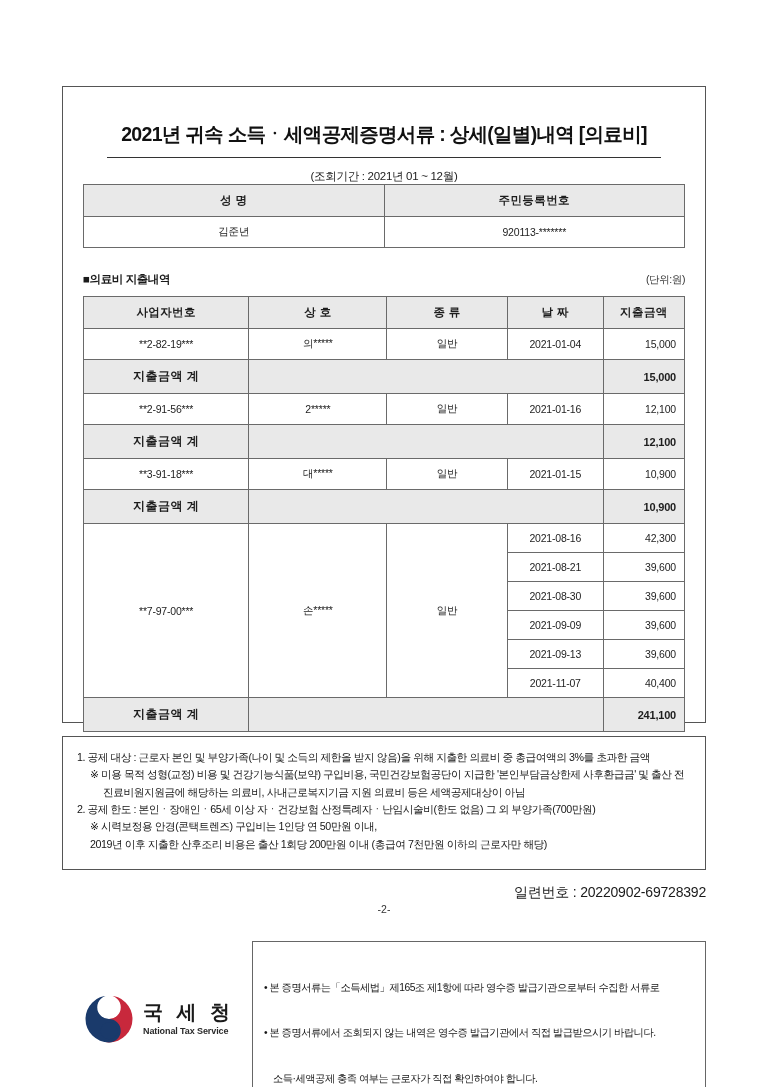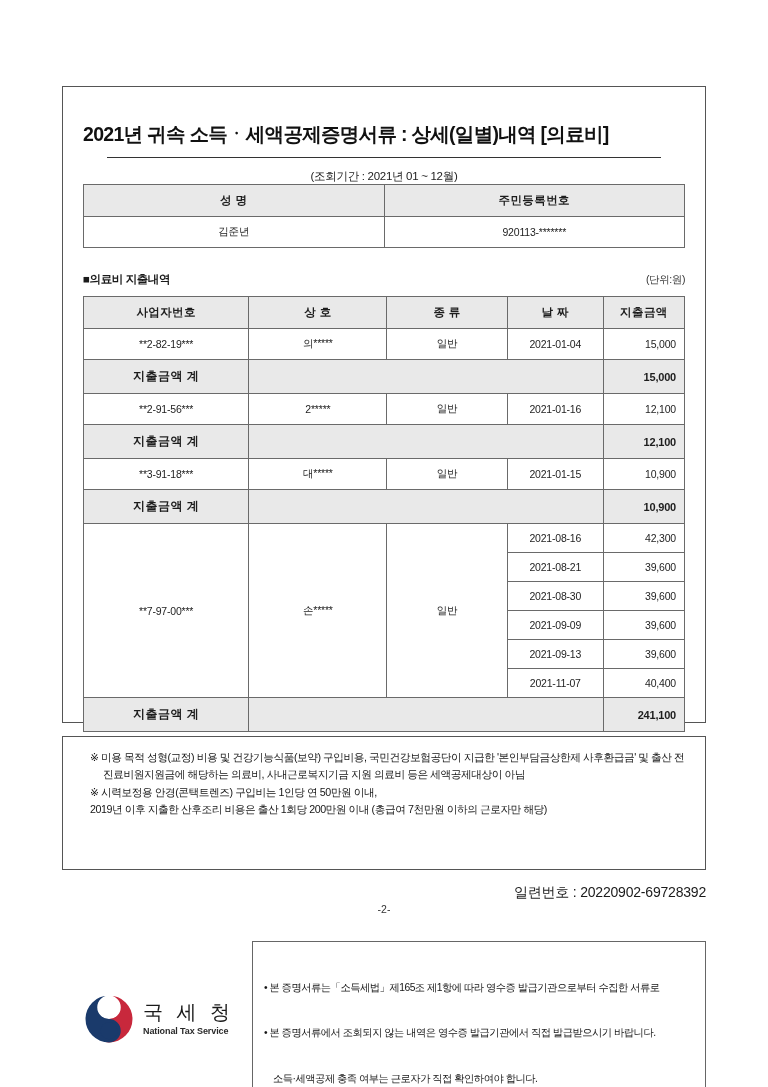--- a/index.html
+++ b/index.html
@@ -20,20 +20,21 @@
     left: 62px;
     top: 86px;
     width: 644px;
     height: 637px;
     border: 1.6px solid #555;
     background: #fff;
   }
 
   .title-wrap {
     margin: 34px 20px 0 20px;
+    text-align: center;
   }
   .doc-title {
     font-size: 19.5px;
     font-weight: bold;
     letter-spacing: -0.7px;
     color: #111;
     padding-bottom: 9px;
     display: inline-block;
   }
   .title-rule {
@@ -172,21 +173,21 @@
     width: 190px;
     display: flex;
     align-items: center;
     gap: 9px;
     padding-left: 22px;
   }
   .taegeuk { width: 50px; height: 50px; flex: none; }
   .logo-text { line-height: 1; }
   .logo-kr {
     font-size: 20px;
-    font-weight: normal;
+    font-weight: bold;
     color: #1a1a1a;
     letter-spacing: 4px;
   }
   .logo-en {
     font-size: 9px;
     font-weight: bold;
     color: #2a2a2a;
     margin-top: 5px;
     letter-spacing: -0.1px;
   }
@@ -327,21 +328,23 @@
         <tr>
           <td class="sub-tot-label">지출금액 계</td>
           <td class="sub-tot-blank" colspan="3"></td>
           <td class="sub-tot-val">241,100</td>
         </tr>
       </tbody>
   </table>
 </div>
 
 <div class="notes-panel">
+  <div class="note-item">1. 공제 대상 : 근로자 본인 및 부양가족(나이 및 소득의 제한을 받지 않음)을 위해 지출한 의료비 중 총급여액의 3%를 초과한 금액</div>
   <div class="note-item note-sub">※ 미용 목적 성형(교정) 비용 및 건강기능식품(보약) 구입비용, 국민건강보험공단이 지급한 '본인부담금상한제 사후환급금' 및 출산 전 진료비원지원금에 해당하는 의료비, 사내근로복지기금 지원 의료비 등은 세액공제대상이 아님</div>
+  <div class="note-item">2. 공제 한도 : 본인ㆍ장애인ㆍ65세 이상 자ㆍ건강보험 산정특례자ㆍ난임시술비(한도 없음) 그 외 부양가족(700만원)</div>
   <div class="note-item note-sub">※ 시력보정용 안경(콘택트렌즈) 구입비는 1인당 연 50만원 이내,</div>
   <div class="note-item note-sub">2019년 이후 지출한 산후조리 비용은 출산 1회당 200만원 이내 (총급여 7천만원 이하의 근로자만 해당)</div>
 </div>
 
 <div class="serial-no">일련번호 : 20220902-69728392</div>
 <div class="page-num">-2-</div>
 
 <div class="footer">
   <div class="logo-block">
     <svg class="taegeuk" viewBox="0 0 100 100">

